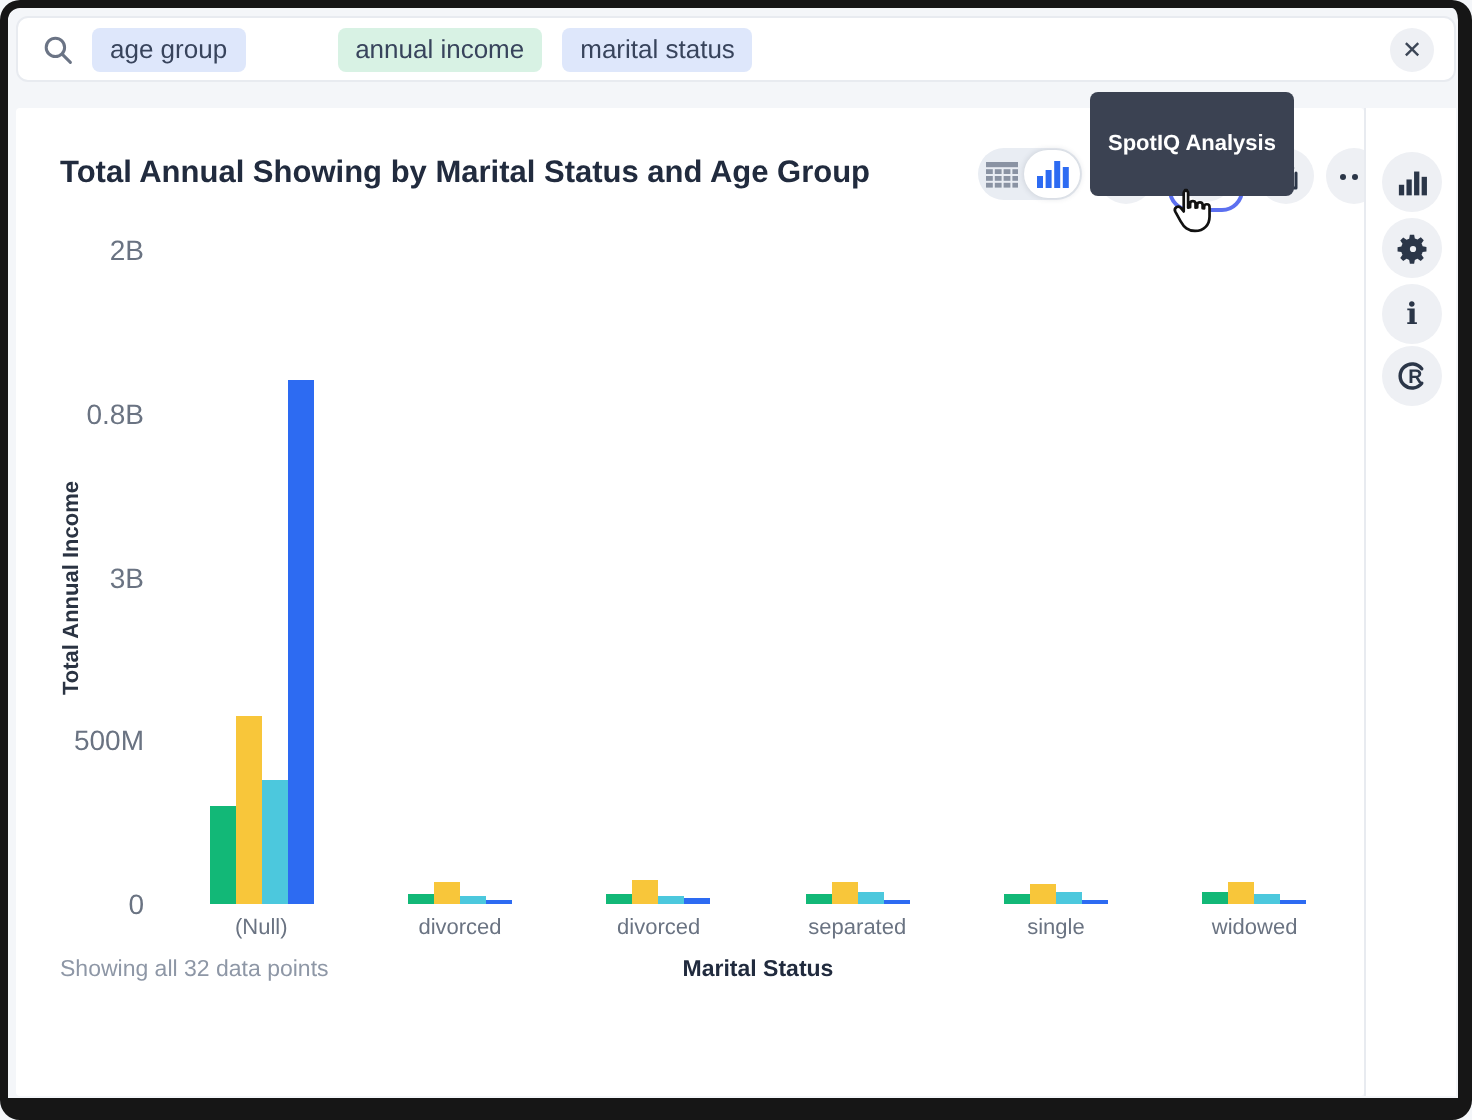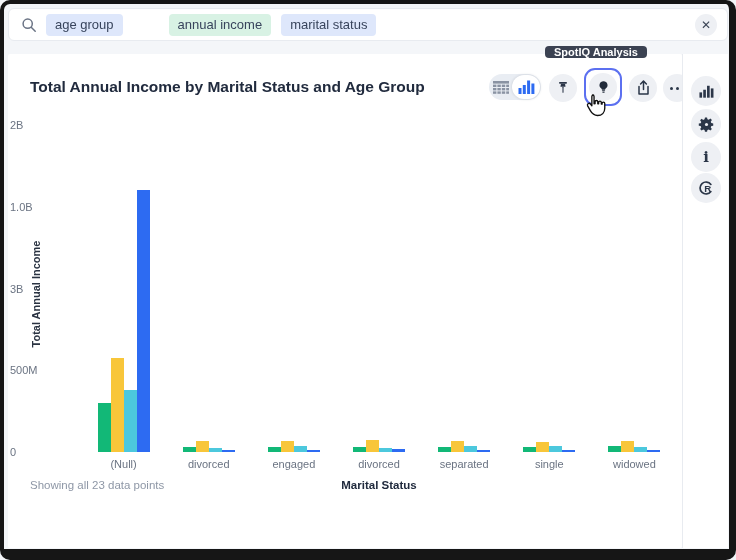--- a/index.html
+++ b/index.html
@@ -35,28 +35,28 @@
   .pin-btn{margin-left:8px;margin-top:1px;}
   .bulb-wrap{margin-left:7px;margin-top:-5px;width:34px;height:34px;border:2.5px solid #5c70f0;border-radius:11px;
     display:flex;align-items:center;justify-content:center;background:#fff;}
   .share-btn{margin-left:7px;margin-top:1px;}
   .more-btn{margin-left:6px;margin-top:1px;}
   .dots{display:flex;gap:3px;}
   .dots i{width:3px;height:3px;border-radius:50%;background:#2b3648;}
 
   
   .spotiq-tooltip{position:absolute;left:545px;top:46px;z-index:60;background:#3b4252;color:#fff;
-    font-size:11px;font-weight:700;padding:0 9px;border-radius:4px;white-space:nowrap;}
+    font-size:11px;font-weight:700;padding:20px 9px;border-radius:4px;white-space:nowrap;}
   .cursor{position:absolute;left:583px;top:92px;z-index:70;pointer-events:none;}
 
   
   .y-axis-label{position:absolute;left:-42px;top:234px;width:140px;text-align:center;
     transform:rotate(-90deg);font-size:11px;font-weight:700;color:#2a3342;}
   .y-ticks{position:absolute;left:18px;top:71px;width:50px;height:327px;}
-  .y-tick{position:absolute;right:16px;font-size:11px;color:#6a7382;line-height:12px;text-align:left;width:50px;}
+  .y-tick{position:absolute;right:4px;font-size:14px;color:#6a7382;line-height:12px;text-align:right;width:50px;}
   .plot{position:absolute;left:73px;top:71px;width:596px;height:327px;display:flex;}
   .bar-group{flex:1 1 0;position:relative;display:flex;align-items:flex-end;justify-content:center;}
   .bars{display:flex;align-items:flex-end;}
   .bar{width:13px;}
   .cat-label{position:absolute;top:100%;margin-top:6px;width:100%;text-align:center;font-size:11px;color:#6a7382;}
 
   .status-note{position:absolute;left:22px;top:425px;font-size:11.5px;color:#8e97a6;}
   .x-axis-label{position:absolute;left:73px;top:425px;width:596px;text-align:center;
     font-size:11.5px;font-weight:700;color:#212b3e;}
   .legend{position:absolute;left:73px;top:447px;width:596px;display:flex;justify-content:center;gap:20px;}
@@ -82,21 +82,21 @@
   </span>
   <div class="tokens">
       <span class="token" style="background: rgb(222, 231, 251);">age group</span>
       <span class="token" style="background: rgb(216, 242, 228); margin-left: 36px;">annual income</span>
       <span class="token" style="background: rgb(222, 231, 251);">marital status</span>
     </div>
   <div class="close-btn">✕</div>
 </div>
 
 <div class="main-card">
-  <div class="answer-title">Total Annual Income by Marital Status and Age Group</div>
+  <div class="answer-title">Total Annual Showing by Marital Status and Age Group</div>
 
   <div class="toolbar">
     <div class="seg">
       <span class="seg-off">
         <svg width="16" height="13" viewBox="0 0 16 13" fill="#8a93a3">
             <rect x="0" y="0" width="16" height="2.6"></rect>
             <rect x="0" y="3.6" width="3.4" height="2.4"></rect>
             <rect x="4.4" y="3.6" width="3.4" height="2.4"></rect>
             <rect x="8.8" y="3.6" width="3.4" height="2.4"></rect>
             <rect x="13.2" y="3.6" width="2.8" height="2.4"></rect>
@@ -155,21 +155,21 @@
           <i></i>
         </span>
     </div>
   </div>
 
   <div class="y-axis-label">Total Annual Income</div>
   <div class="y-ticks">
       <div class="y-tick" style="top: 321px;">0</div>
       <div class="y-tick" style="top: 239.3px;">500M</div>
       <div class="y-tick" style="top: 157.5px;">3B</div>
-      <div class="y-tick" style="top: 75.8px;">1.0B</div>
+      <div class="y-tick" style="top: 75.8px;">0.8B</div>
       <div class="y-tick" style="top: -6px;">2B</div>
     </div>
   <div class="plot">
       <div class="bar-group">
         <div class="bars">
           <div class="bar" style="height: 49.1px; background: rgb(18, 184, 119);"></div>
           <div class="bar" style="height: 94px; background: rgb(248, 198, 58);"></div>
           <div class="bar" style="height: 62.1px; background: rgb(76, 200, 221);"></div>
           <div class="bar" style="height: 261.6px; background: rgb(45, 107, 242);"></div>
         </div>
@@ -180,29 +180,20 @@
           <div class="bar" style="height: 4.9px; background: rgb(18, 184, 119);"></div>
           <div class="bar" style="height: 10.6px; background: rgb(248, 198, 58);"></div>
           <div class="bar" style="height: 4.1px; background: rgb(76, 200, 221);"></div>
           <div class="bar" style="height: 2.5px; background: rgb(45, 107, 242);"></div>
         </div>
         <div class="cat-label">divorced</div>
       </div>
       <div class="bar-group">
         <div class="bars">
           <div class="bar" style="height: 4.9px; background: rgb(18, 184, 119);"></div>
-          <div class="bar" style="height: 11.4px; background: rgb(248, 198, 58);"></div>
-          <div class="bar" style="height: 6.5px; background: rgb(76, 200, 221);"></div>
-          <div class="bar" style="height: 2px; background: rgb(45, 107, 242);"></div>
-        </div>
-        <div class="cat-label">engaged</div>
-      </div>
-      <div class="bar-group">
-        <div class="bars">
-          <div class="bar" style="height: 4.9px; background: rgb(18, 184, 119);"></div>
           <div class="bar" style="height: 12.3px; background: rgb(248, 198, 58);"></div>
           <div class="bar" style="height: 4.1px; background: rgb(76, 200, 221);"></div>
           <div class="bar" style="height: 3.3px; background: rgb(45, 107, 242);"></div>
         </div>
         <div class="cat-label">divorced</div>
       </div>
       <div class="bar-group">
         <div class="bars">
           <div class="bar" style="height: 4.9px; background: rgb(18, 184, 119);"></div>
           <div class="bar" style="height: 11.4px; background: rgb(248, 198, 58);"></div>
@@ -224,21 +215,21 @@
         <div class="bars">
           <div class="bar" style="height: 5.7px; background: rgb(18, 184, 119);"></div>
           <div class="bar" style="height: 11.4px; background: rgb(248, 198, 58);"></div>
           <div class="bar" style="height: 4.9px; background: rgb(76, 200, 221);"></div>
           <div class="bar" style="height: 2.5px; background: rgb(45, 107, 242);"></div>
         </div>
         <div class="cat-label">widowed</div>
       </div>
     </div>
 
-  <div class="status-note">Showing all 23 data points</div>
+  <div class="status-note">Showing all 32 data points</div>
   <div class="x-axis-label">Marital Status</div>
 </div>
 
 <div class="spotiq-tooltip">SpotIQ Analysis</div>
 <div class="cursor">
   <svg width="27" height="27" viewBox="0 0 32 32">
     <path d="M11.3 3.6c1 0 1.8.8 1.8 1.8v8.6l1.2-.2v-2.1c0-.9.7-1.6 1.6-1.6s1.6.7 1.6 1.6v2.3l1-.1v-1.4c0-.9.7-1.6 1.6-1.6s1.6.7 1.6 1.6v1.8l.9.1v-.8c0-.9.7-1.6 1.6-1.6s1.6.7 1.6 1.6v5.6c0 5-3.3 8.6-8.6 8.6-4.3 0-6.4-2-8.5-5.7l-3.2-5.7c-.5-1-.2-2.1.7-2.7.9-.5 2-.3 2.7.6l1.6 2V5.4c0-1 .8-1.8 1.8-1.8z" fill="#ffffff" stroke="#111111" stroke-width="1.6" stroke-linejoin="round"></path>
   </svg>
 </div>
 

